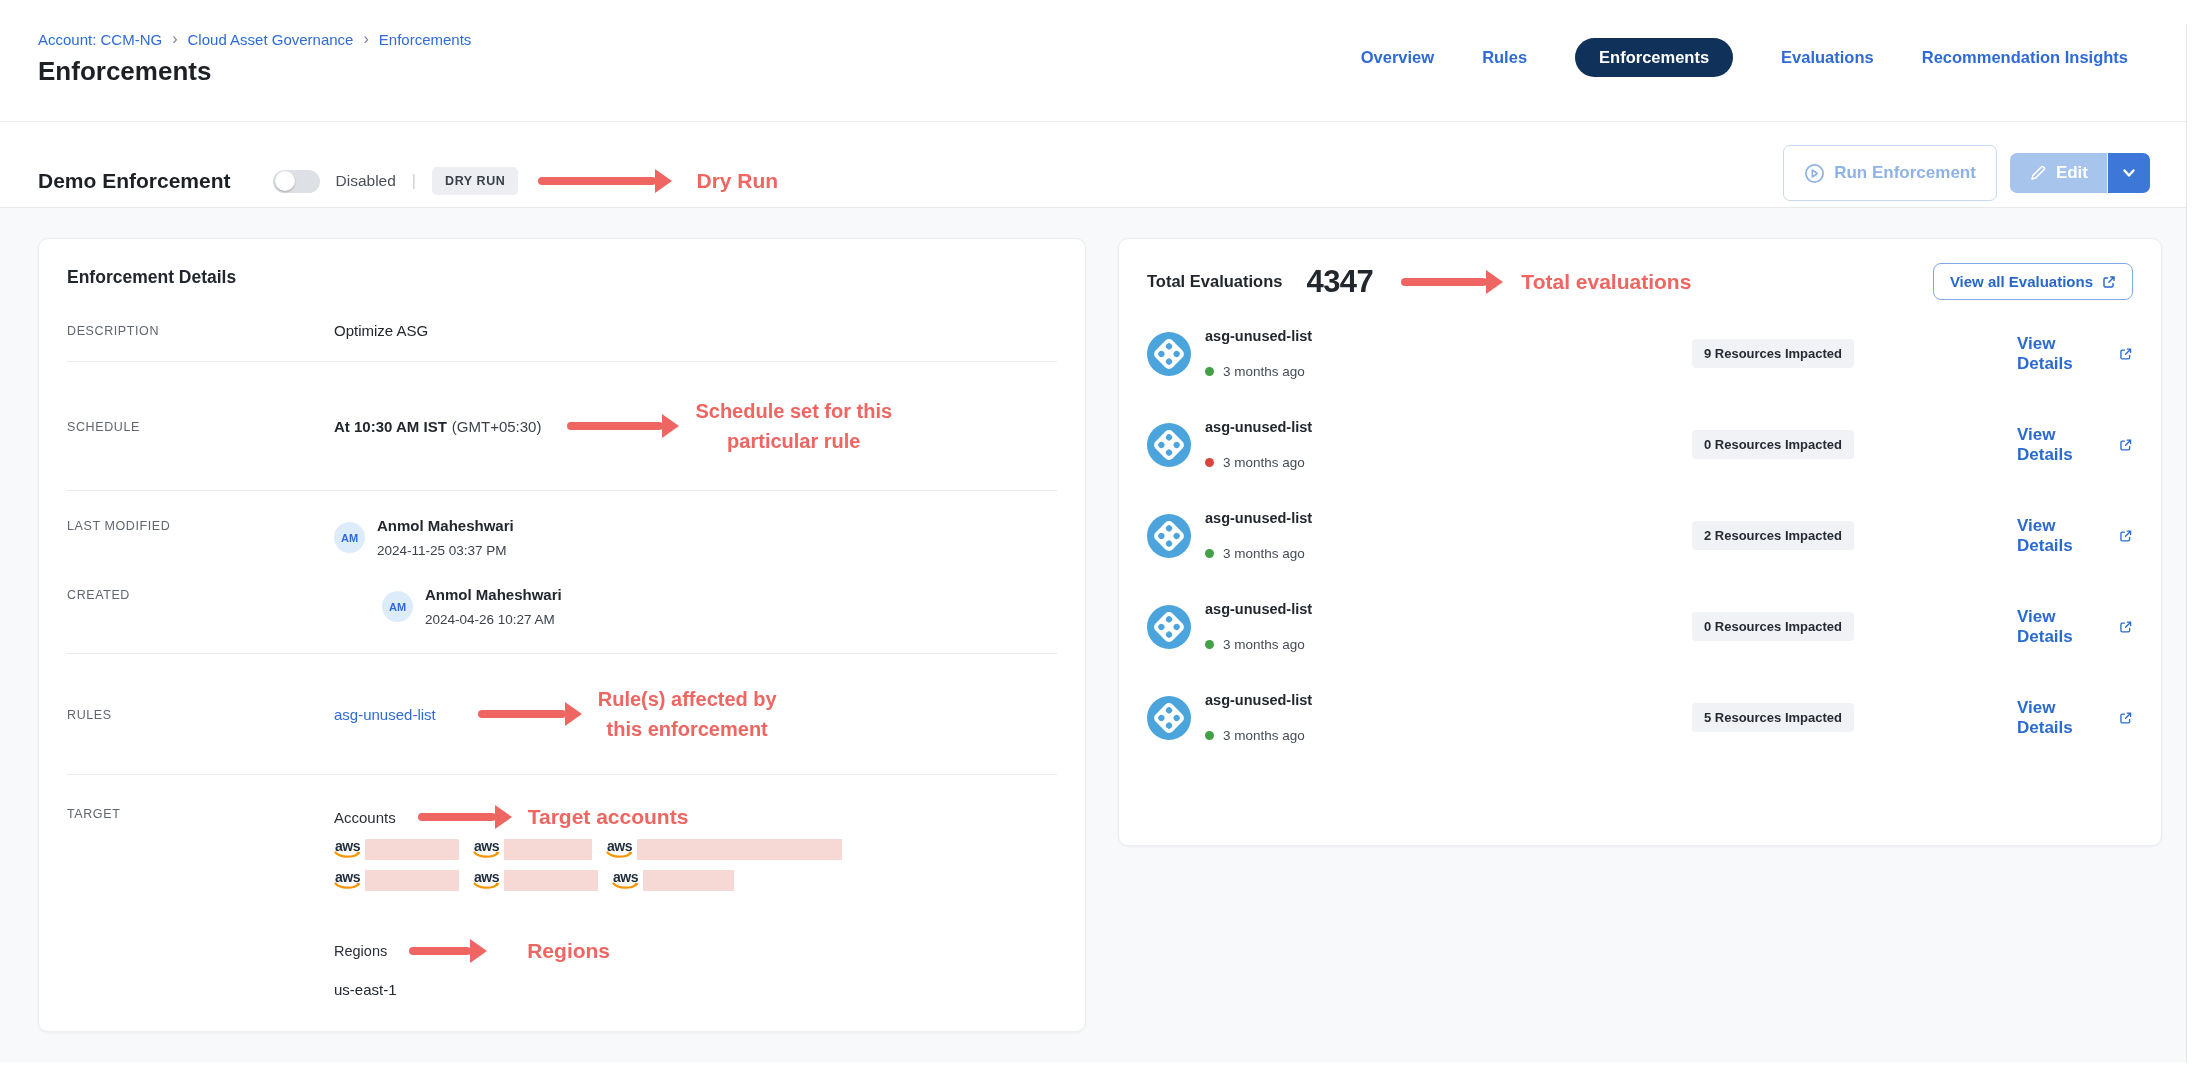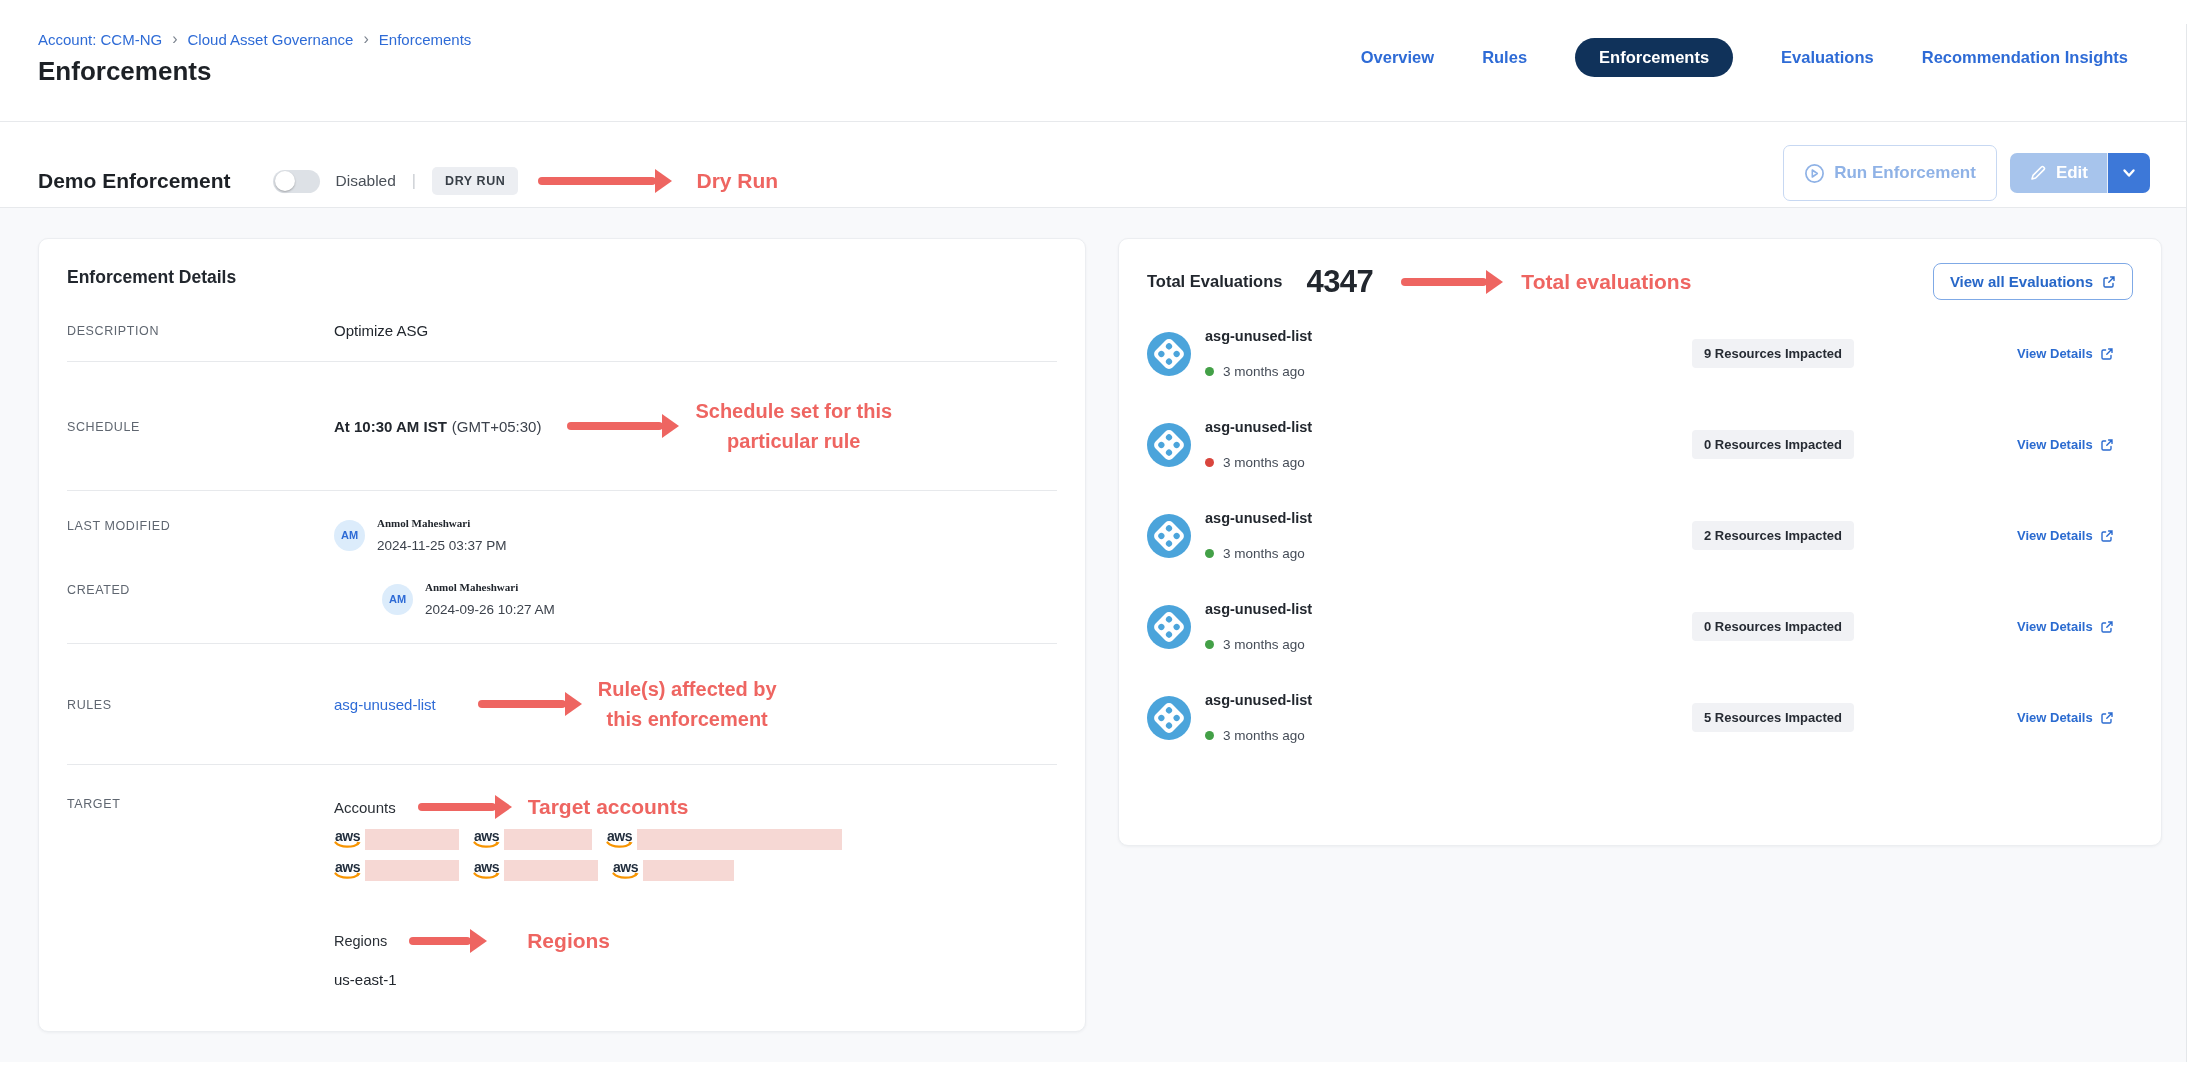--- a/index.html
+++ b/index.html
@@ -55,21 +55,21 @@
   .detail-label { width:267px; flex:none; font-size:12.5px; font-weight:500; letter-spacing:.6px; color:var(--label); padding-top:2px; }
   .detail-value { flex:1; font-size:15px; color:#22272e; }
   .sep { border-top:1px solid var(--border); }
 
   .sched-wrap { display:flex; align-items:center; }
   .bold { font-weight:700; }
   .tz { color:#3c424c; margin-left:5px; }
 
   .person { display:flex; align-items:center; gap:12px; }
   .avatar { width:31px; height:31px; border-radius:50%; background:#dcecfb; color:var(--blue); font-size:11px; font-weight:700; display:flex; align-items:center; justify-content:center; }
-  .p-name { font-size:11px; font-weight:700;font-family:Liberation Serif, serif; }
+  .p-name { font-size:15px; font-weight:700; }
   .p-date { font-size:13.5px; color:#3c424c; margin-top:9px; }
 
   .link { color:var(--blue); cursor:pointer; }
 
   .aws-row { display:flex; align-items:center; gap:14px; margin-top:10px; }
   .aws-badge { display:flex; align-items:flex-end; gap:4px; }
   .aws-logo { display:inline-flex; flex-direction:column; align-items:center; line-height:1; }
   .aws-txt { font-weight:700; font-size:14px; color:#232f3e; letter-spacing:-.5px; }
   .aws-smile { margin-top:-2px; }
   .redact { height:21px; background:var(--pink); }
@@ -82,21 +82,21 @@
   .latest-h { font-size:16.5px; font-weight:700; margin-top:32px; }
 
   .eval-row { display:grid; grid-template-columns:1fr 340px 190px; align-items:center; height:91px; }
   .eval-left { display:flex; align-items:center; gap:14px; }
   .eval-name { font-size:14.5px; font-weight:700; }
   .eval-time-row { display:flex; align-items:center; gap:9px; margin-top:20px; }
   .dot { width:9px; height:9px; border-radius:50%; flex:none; }
   .eval-time { font-size:13.5px; color:#454c57; }
   .eval-impact { text-align:center; }
   .impact-badge { display:inline-block; background:#f1f2f5; border-radius:4px; padding:7px 12px; font-size:13px; font-weight:700; color:#262b33; }
-  .eval-link { display:flex; align-items:center; gap:7px; color:#2b6bd0; font-size:13px; font-weight:700; padding-left:74px; cursor:pointer; }
+  .eval-link { display:flex; align-items:center; gap:7px; color:#2b6bd0; font-size:17px; font-weight:700; padding-left:74px; cursor:pointer; }
 
   .page-edge { position:absolute; left:2186px; top:24px; height:1038px; border-left:1px solid #e4e7ea; }
 </style>
 </head>
 <body>
 
 <div class="topbar">
   <div class="breadcrumb">
     <span class="crumb">Account: CCM-NG</span>
     <span class="crumb-sep">›</span>
@@ -195,21 +195,21 @@
       </div>
     </div>
 
     <div class="detail-row" style="padding:28px 0 26px;gap:48px;">
       <div class="detail-label">CREATED</div>
       <div class="detail-value">
         <div class="person">
           <span class="avatar">AM</span>
           <span>
             <div class="p-name">Anmol Maheshwari</div>
-            <div class="p-date">2024-09-26 10:27 AM</div>
+            <div class="p-date">2024-04-26 10:27 AM</div>
           </span>
         </div>
       </div>
     </div>
     <div class="sep"></div>
 
     <div class="detail-row" style="padding:30px 0; align-items:center;">
       <div class="detail-label">RULES</div>
       <div class="detail-value sched-wrap">
         <span class="link">asg-unused-list</span>

